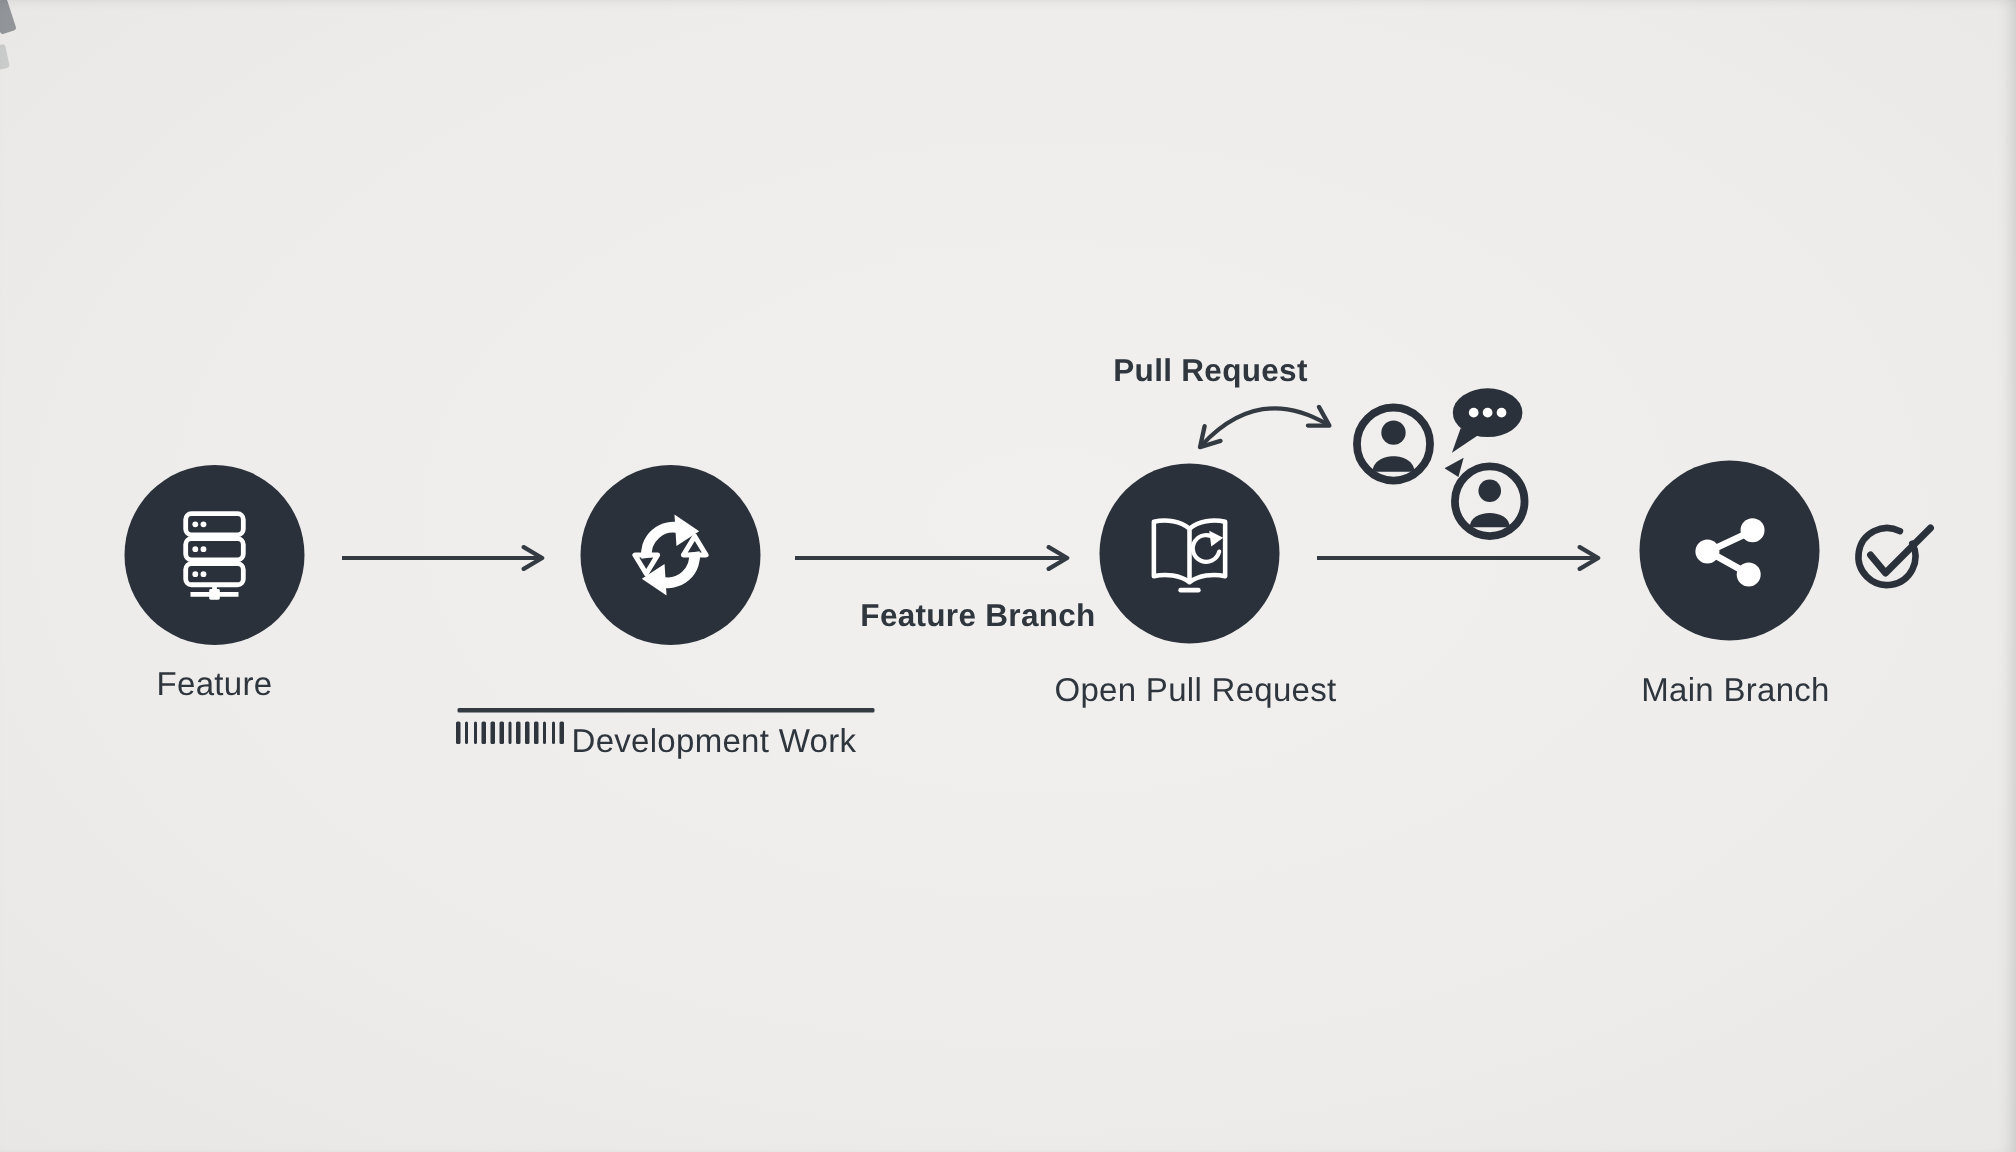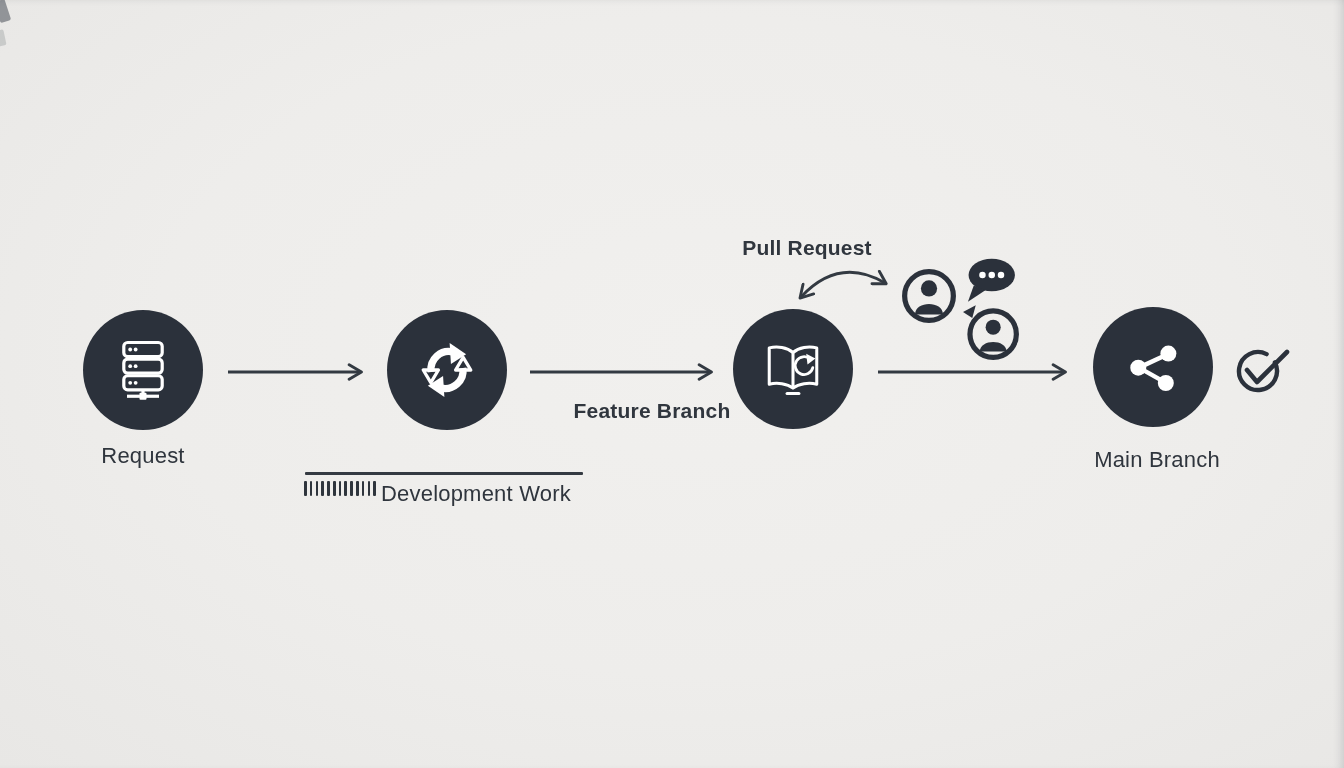--- a/index.html
+++ b/index.html
@@ -73,21 +73,21 @@
         <circle cx="30" cy="18" r="3"></circle>
           <circle cx="38.5" cy="18" r="3"></circle>
         <circle cx="30" cy="44" r="3"></circle>
           <circle cx="38.5" cy="44" r="3"></circle>
         <circle cx="30" cy="70" r="3"></circle>
           <circle cx="38.5" cy="70" r="3"></circle>
       </g>
     </svg>
   </div>
   <div class="node-label" style="left:43px;top:442px;width:200px;">
-    <div>Request</div>
+    <div>Feature</div>
   </div>
 
 
   <div class="node-circle" style="left:387px;top:310px;">
     <svg width="66" height="66" viewBox="0 0 100 100">
       <g>
         <path d="M 26 53 A 27 27 0 0 1 60 23" fill="none" stroke="#ffffff" stroke-width="11"></path>
         <polygon points="54,9 79,26 56,41" fill="#ffffff"></polygon>
         <polygon points="14,50 37,50 25.5,69" fill="none" stroke="#ffffff" stroke-width="5" stroke-linejoin="round"></polygon>
       </g>
@@ -124,20 +124,21 @@
         <path d="M 50 25 C 41 17, 26 15, 14 18 L 14 73 C 26 70, 41 72, 50 79 C 59 72, 74 70, 86 73 L 86 18 C 74 15, 59 17, 50 25 Z"></path>
         <line x1="50" y1="27" x2="50" y2="77"></line>
         <line x1="41" y1="87" x2="59" y2="87"></line>
       </g>
       <g>
         <path d="M 76 35 A 13.5 13.5 0 1 0 80 48" fill="none" stroke="#ffffff" stroke-width="4.2" stroke-linecap="round"></path>
         <polygon points="70,27 84,34 72,43" fill="#ffffff"></polygon>
       </g>
     </svg>
   </div>
+  <div class="node-label" style="left:672px;top:446px;width:250px;">Open Pull Request</div>
 
   <div class="arrow-label" style="left:707px;top:236px;width:200px;">Pull Request</div>
 
   <svg class="overlay-svg" style="left:900px;top:267px;" width="58" height="58" viewBox="0 0 100 100">
     <circle cx="50" cy="50" r="42" fill="none" stroke="#2b313b" stroke-width="9"></circle>
     <circle cx="50" cy="37" r="14" fill="#2b313b"></circle>
     <path d="M 26 82 C 26 58, 74 58, 74 82 Z" fill="#2b313b"></path>
   </svg>
 
   <svg class="overlay-svg" style="left:961px;top:253px;" width="58" height="50" viewBox="0 0 100 86">

